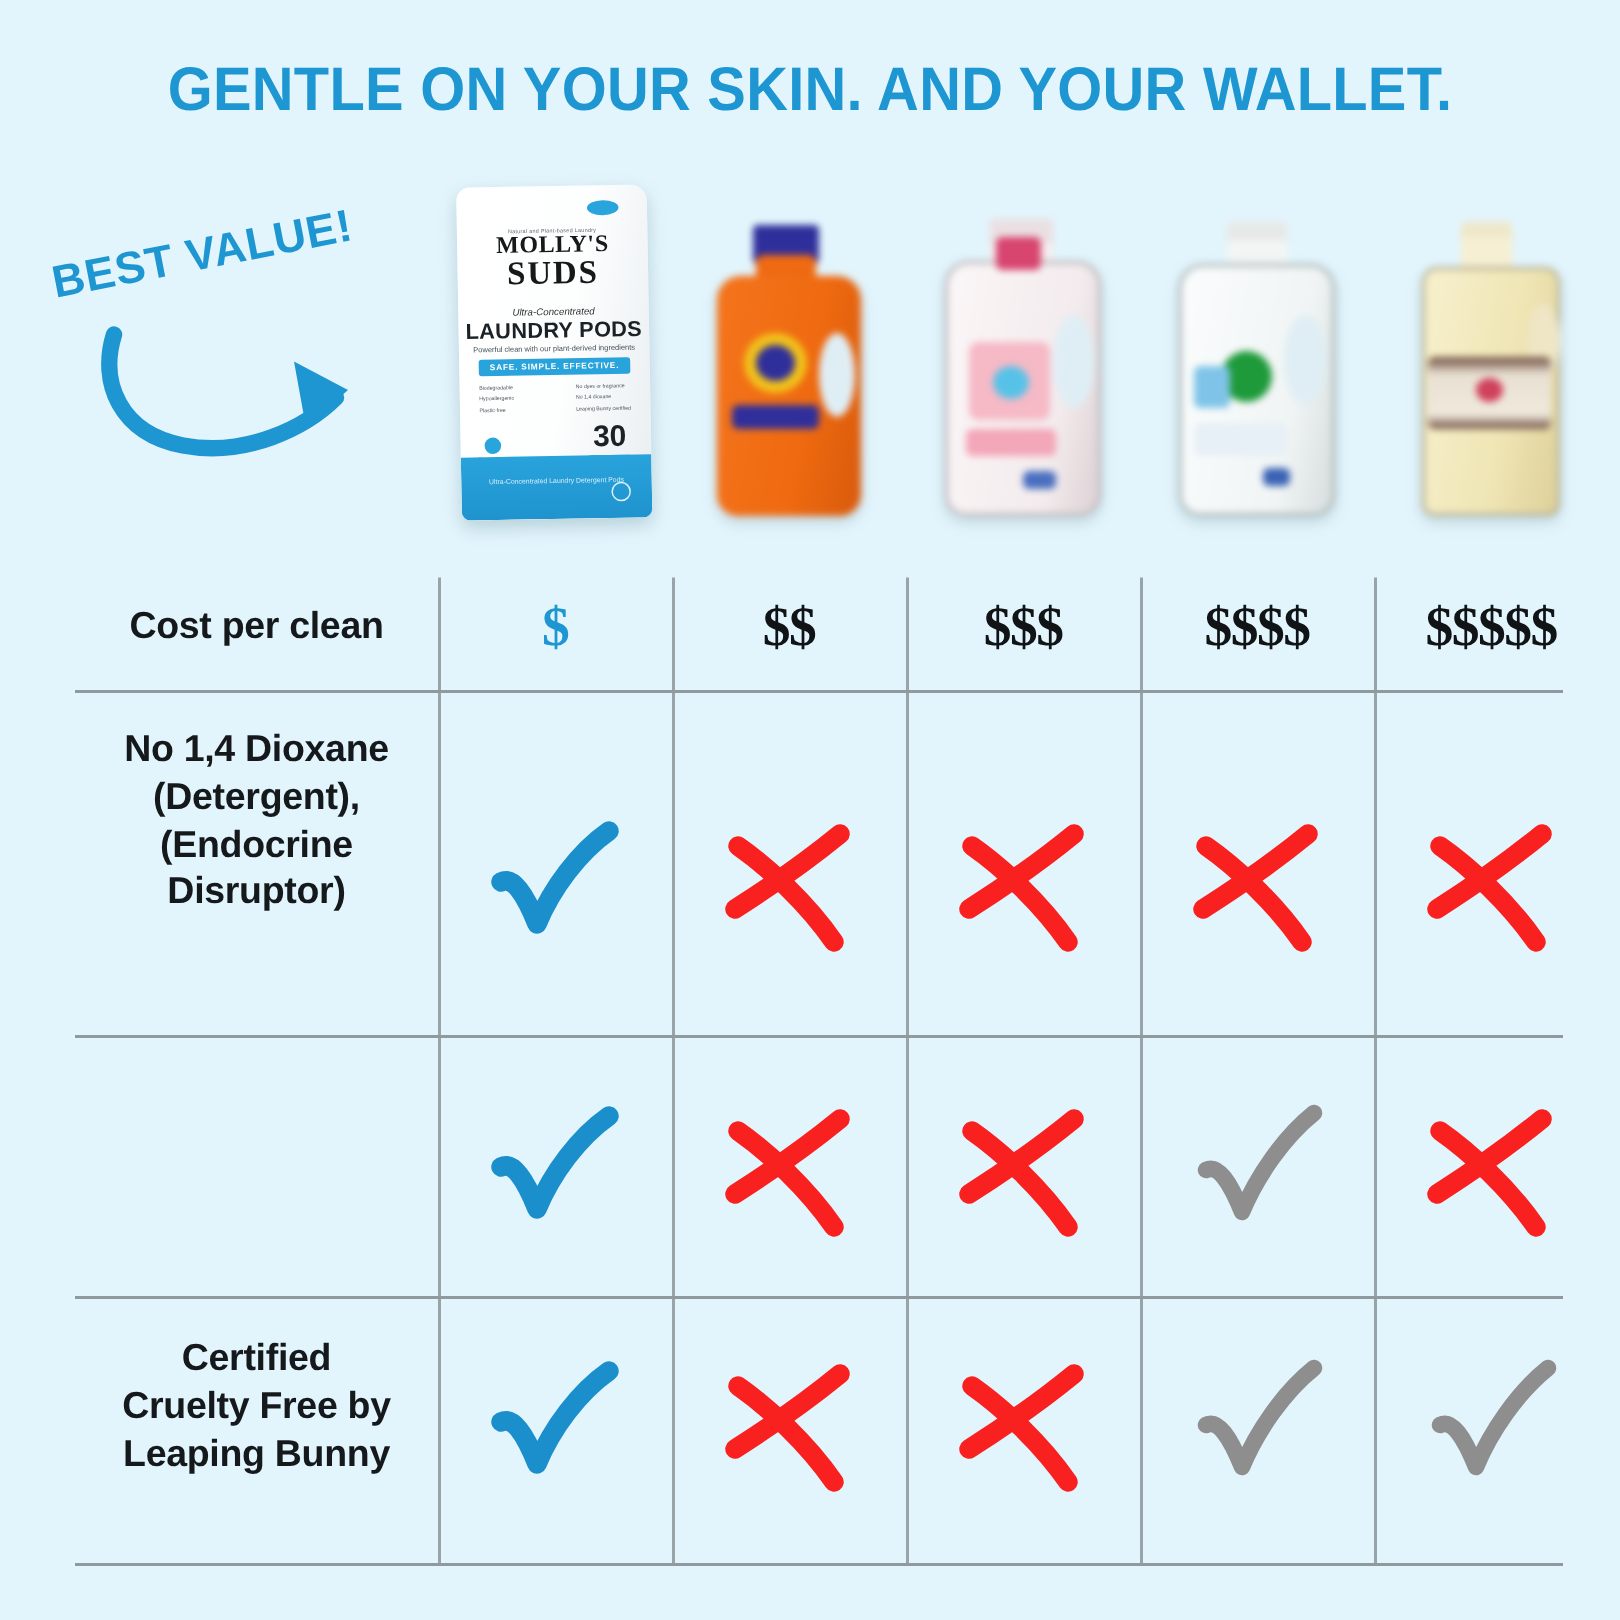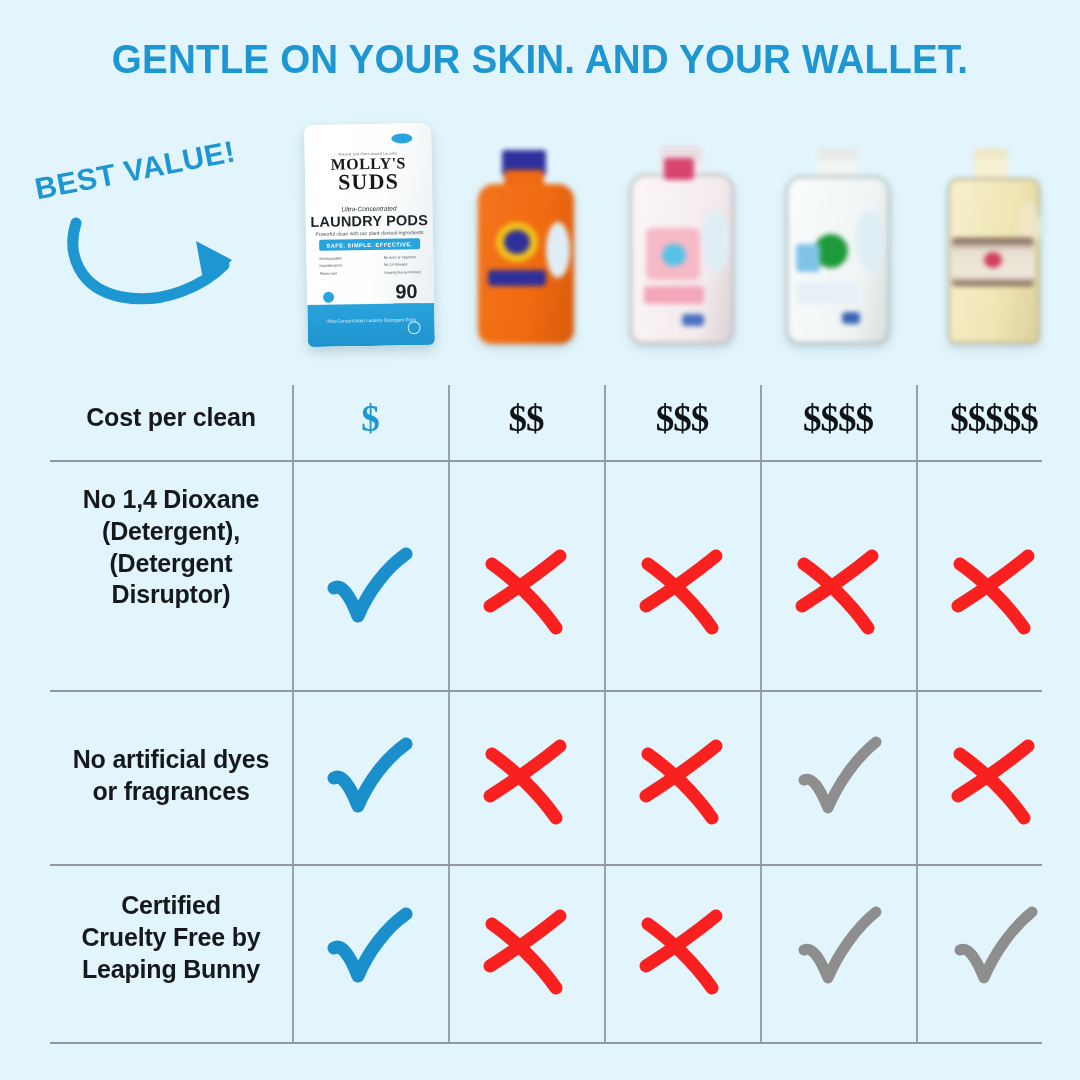--- a/index.html
+++ b/index.html
@@ -342,21 +342,21 @@
             <div>Hypoallergenic</div>
             <div>Plastic-free</div>
           </div>
           <div>
             <div>No dyes or fragrance</div>
             <div>No 1,4 dioxane</div>
             <div>Leaping Bunny certified</div>
           </div>
         </div>
         <div class="pouch-count">
-          <div class="n">90</div>
+          <div class="n">30</div>
           <span class="u">PODS</span>
         </div>
         <div class="pouch-dot"></div>
         <div class="pouch-script">Peppermint</div>
         <div class="pouch-bottomband">
           <div class="bt">Ultra-Concentrated Laundry Detergent Pods</div>
           <div class="pouch-seal"></div>
         </div>
       </div>
     </div>
@@ -440,21 +440,21 @@
     <div class="cell cost-cell" style="left:710px; top:22px; height:48px;">
       <span>$$$$</span>
     </div>
     <div class="cell cost-cell" style="left:866px; top:22px; height:48px;">
       <span>$$$$$</span>
     </div>
 
     <div class="row-label" style="top:112px">
       <div>No 1,4 Dioxane</div>
       <div>(Detergent),</div>
-      <div>(Detergent Disruptor)</div>
+      <div>(Endocrine Disruptor)</div>
     </div>
     <div class="cell" style="left:242px; top:158px; height:120px;">
       <svg width="100" height="100" viewBox="0 0 100 100">
         <path d="M14 48 C 22 44, 30 56, 38 76 C 48 52, 66 28, 86 14" fill="none" stroke="#1b8fcc" stroke-width="13" stroke-linecap="round" stroke-linejoin="round"></path>
       </svg>
     </div>
     <div class="cell" style="left:398px; top:158px; height:120px;">
       <svg width="100" height="100" viewBox="0 0 100 100">
         <path d="M16 24 C 36 38, 62 62, 80 88" fill="none" stroke="#f92020" stroke-width="13" stroke-linecap="round"></path>
         <path d="M84 16 C 62 34, 36 52, 14 66" fill="none" stroke="#f92020" stroke-width="13" stroke-linecap="round"></path>
@@ -472,24 +472,20 @@
         <path d="M84 16 C 62 34, 36 52, 14 66" fill="none" stroke="#f92020" stroke-width="13" stroke-linecap="round"></path>
       </svg>
     </div>
     <div class="cell" style="left:866px; top:158px; height:120px;">
       <svg width="100" height="100" viewBox="0 0 100 100">
         <path d="M16 24 C 36 38, 62 62, 80 88" fill="none" stroke="#f92020" stroke-width="13" stroke-linecap="round"></path>
         <path d="M84 16 C 62 34, 36 52, 14 66" fill="none" stroke="#f92020" stroke-width="13" stroke-linecap="round"></path>
       </svg>
     </div>
 
-    <div class="row-label" style="top:372px">
-      <div>No artificial dyes</div>
-      <div>or fragrances</div>
-    </div>
     <div class="cell" style="left:242px; top:348px; height:120px;">
       <svg width="100" height="100" viewBox="0 0 100 100">
         <path d="M14 48 C 22 44, 30 56, 38 76 C 48 52, 66 28, 86 14" fill="none" stroke="#1b8fcc" stroke-width="13" stroke-linecap="round" stroke-linejoin="round"></path>
       </svg>
     </div>
     <div class="cell" style="left:398px; top:348px; height:120px;">
       <svg width="100" height="100" viewBox="0 0 100 100">
         <path d="M16 24 C 36 38, 62 62, 80 88" fill="none" stroke="#f92020" stroke-width="13" stroke-linecap="round"></path>
         <path d="M84 16 C 62 34, 36 52, 14 66" fill="none" stroke="#f92020" stroke-width="13" stroke-linecap="round"></path>
       </svg>

